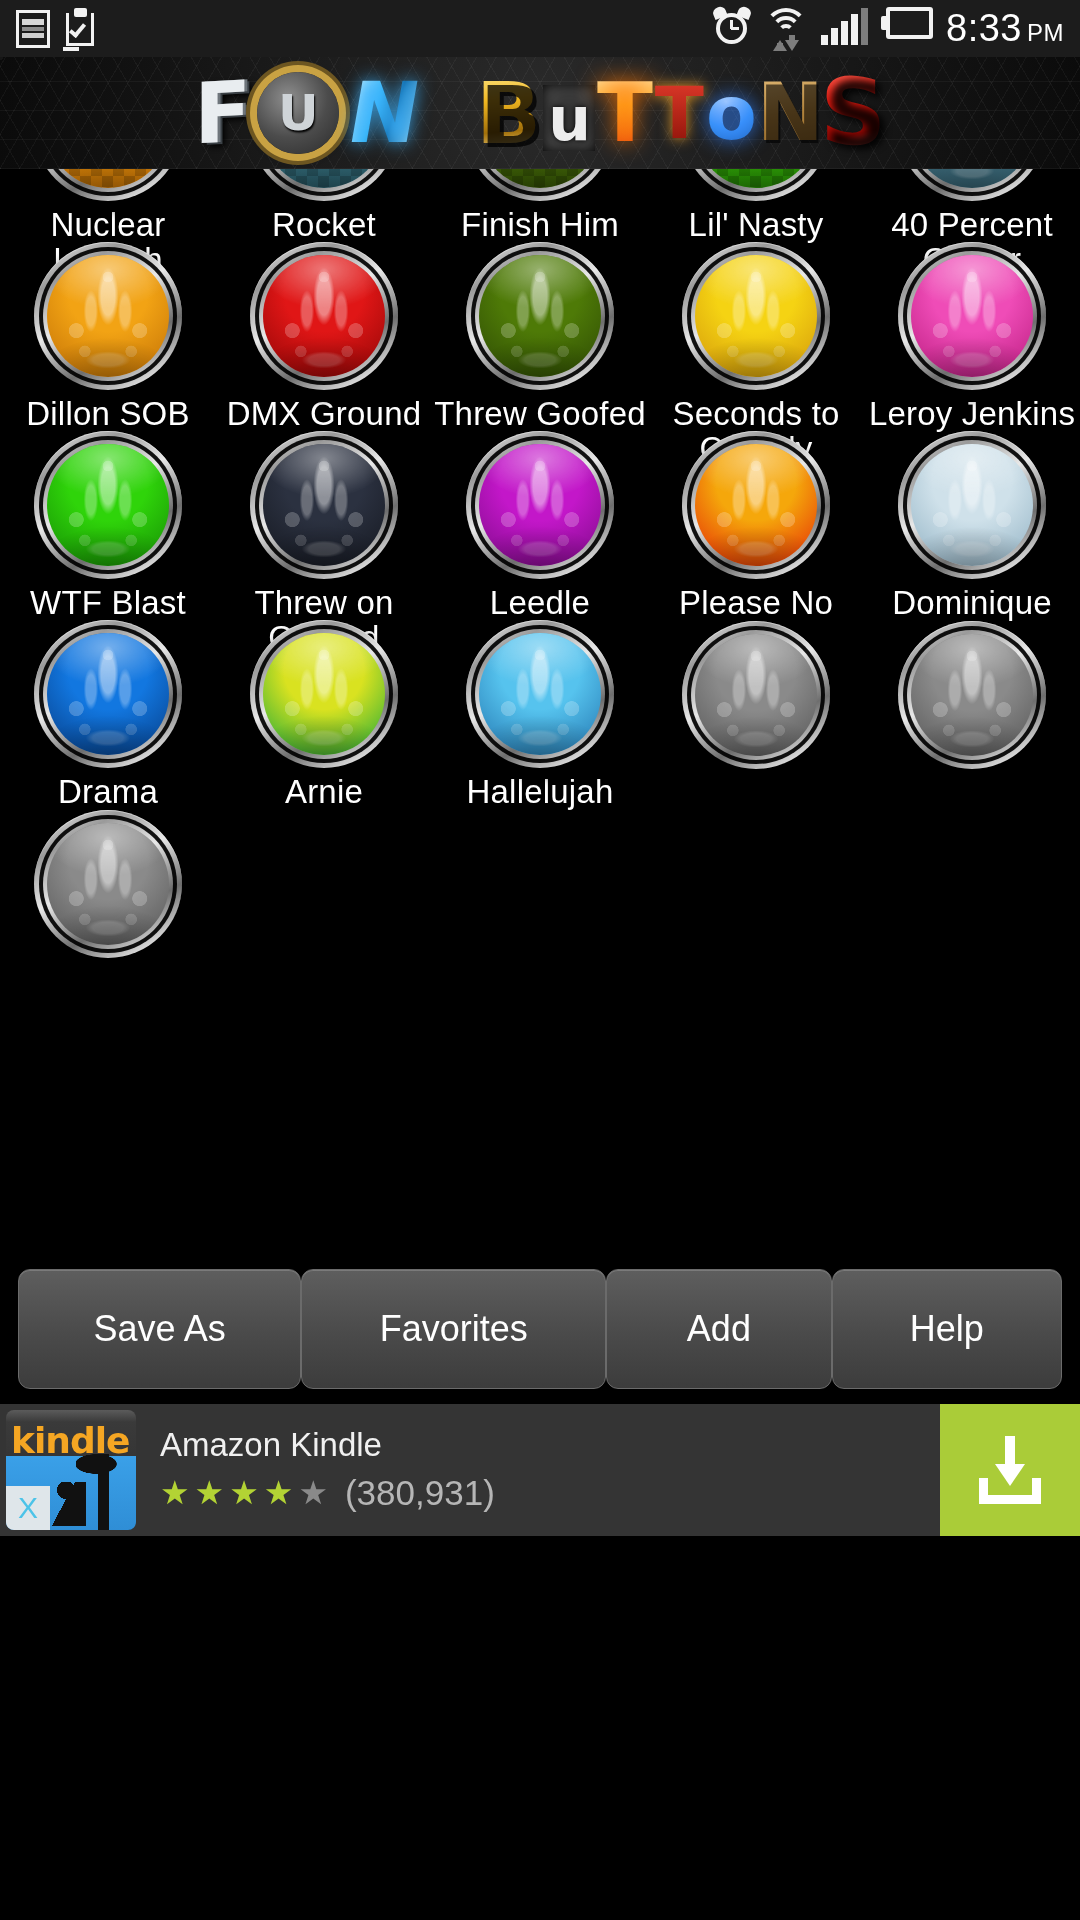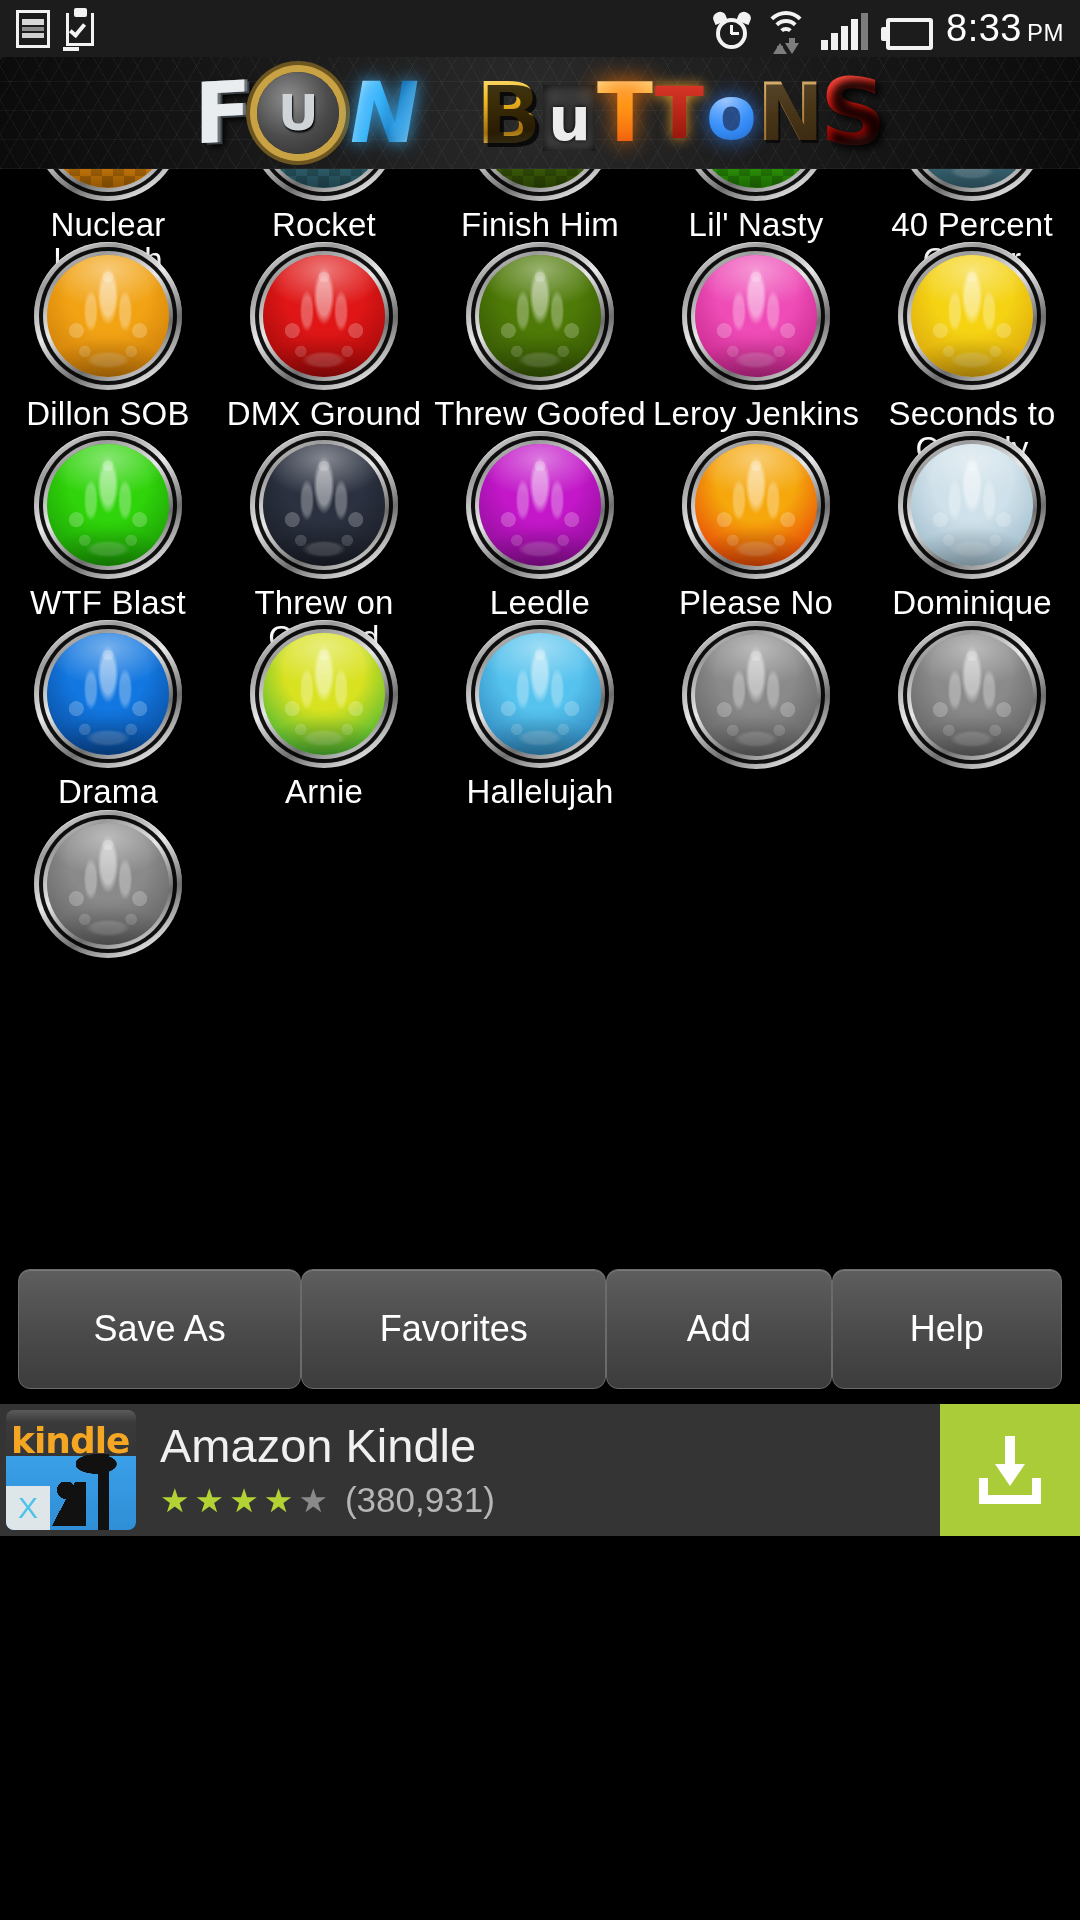--- a/index.html
+++ b/index.html
@@ -12,21 +12,21 @@
 
   
   #status-bar {
     position:relative;
     height:57px; width:1080px;
     background:#1c1c1c;
     display:flex; align-items:center;
     padding:0 16px;
   }
   .sb-left { display:flex; align-items:center; gap:14px; }
-  .sb-right { margin-left:auto; display:flex; align-items:flex-end; gap:13px; }
+  .sb-right { margin-left:auto; display:flex; align-items:flex-start; gap:13px; }
 
   .ic-gallery { width:34px; height:38px; border:3px solid #f2f2f2; background:#1c1c1c;
     display:flex; flex-direction:column; justify-content:center; gap:2px; padding:3px; }
   .ic-gallery i { display:block; height:4px; background:#b9b9b9; }
   .ic-gallery i:nth-child(1){ background:#d8d8d8; height:6px; }
   .ic-gallery i:nth-child(2){ background:#8d8d8d; }
   .ic-gallery i:nth-child(3){ background:#cfcfcf; height:5px; }
 
   .ic-clip { position:relative; width:34px; height:42px; }
   .ic-clip .body { position:absolute; left:2px; top:5px; width:28px; height:33px;
@@ -242,21 +242,21 @@
       linear-gradient(90deg, transparent 40%, #111 40% 62%, transparent 62%); }
   #ad-icon .kid { position:absolute; left:40px; bottom:4px; width:40px; height:44px;
     background:
       radial-gradient(circle 9px at 20px 8px, #111 0 100%, transparent 100%),
       linear-gradient(118deg, transparent 46%, #111 46%); }
   #ad-icon .close { position:absolute; left:0; bottom:0; width:44px; height:44px;
     background:#dfe6ea; display:flex; align-items:center; justify-content:center;
     color:#4cc3e8; font-size:30px; line-height:1; }
   #ad-text { flex:1; display:flex; flex-direction:column; justify-content:center;
     padding-left:24px; }
-  #ad-title { color:#f0f0f0; font-size:47px; line-height:1.1; }
+  #ad-title { color:#f0f0f0; font-size:33px; line-height:1.1; }
   #ad-rating { display:flex; align-items:center; gap:5px; margin-top:9px; }
   #ad-rating .star { font-size:33px; line-height:1; color:#b3d334; }
   #ad-rating .star.off { color:#8a8a8a; }
   #ad-count { color:#b6b6b6; font-size:35px; margin-left:12px; }
   #ad-cta { width:140px; flex:0 0 140px; background:#aacc38;
     display:flex; align-items:center; justify-content:center; }
   #ad-cta .dl { position:relative; width:62px; height:68px; }
   #ad-cta .dl .stem { position:absolute; left:26px; top:0; width:10px; height:34px; background:#fff; }
   #ad-cta .dl .head { position:absolute; left:16px; top:28px; width:0; height:0;
     border-left:15px solid transparent; border-right:15px solid transparent; border-top:22px solid #fff; }
@@ -419,40 +419,40 @@
               <div class="check"></div>
               <div class="gloss"></div>
             </div>
           </div>
         </div>
         <div class="lbl">Threw Goofed</div>
       </div>
       <div class="cell">
         <div class="btn-wrap">
           <div class="fbtn">
+            <div class="face" style="background: radial-gradient(circle at 50% 30%, rgb(245, 211, 19) 0%, rgb(245, 211, 19) 38%, rgb(209, 149, 10) 100%);">
+              <div class="damask"></div>
+              <div class="check"></div>
+              <div class="gloss"></div>
+            </div>
+          </div>
+        </div>
+        <div class="lbl">Seconds to Comply</div>
+      </div>
+      <div class="cell">
+        <div class="btn-wrap">
+          <div class="fbtn">
             <div class="face" style="background: radial-gradient(circle at 50% 30%, rgb(239, 76, 183) 0%, rgb(239, 76, 183) 38%, rgb(184, 26, 125) 100%);">
               <div class="damask"></div>
               <div class="check"></div>
               <div class="gloss"></div>
             </div>
           </div>
         </div>
         <div class="lbl">Leroy Jenkins</div>
-      </div>
-      <div class="cell">
-        <div class="btn-wrap">
-          <div class="fbtn">
-            <div class="face" style="background: radial-gradient(circle at 50% 30%, rgb(245, 211, 19) 0%, rgb(245, 211, 19) 38%, rgb(209, 149, 10) 100%);">
-              <div class="damask"></div>
-              <div class="check"></div>
-              <div class="gloss"></div>
-            </div>
-          </div>
-        </div>
-        <div class="lbl">Seconds to Comply</div>
       </div>
       <div class="cell">
         <div class="btn-wrap">
           <div class="fbtn">
             <div class="face" style="background: radial-gradient(circle at 50% 30%, rgb(47, 212, 10) 0%, rgb(47, 212, 10) 38%, rgb(20, 138, 4) 100%);">
               <div class="damask"></div>
               <div class="check"></div>
               <div class="gloss"></div>
             </div>
           </div>

